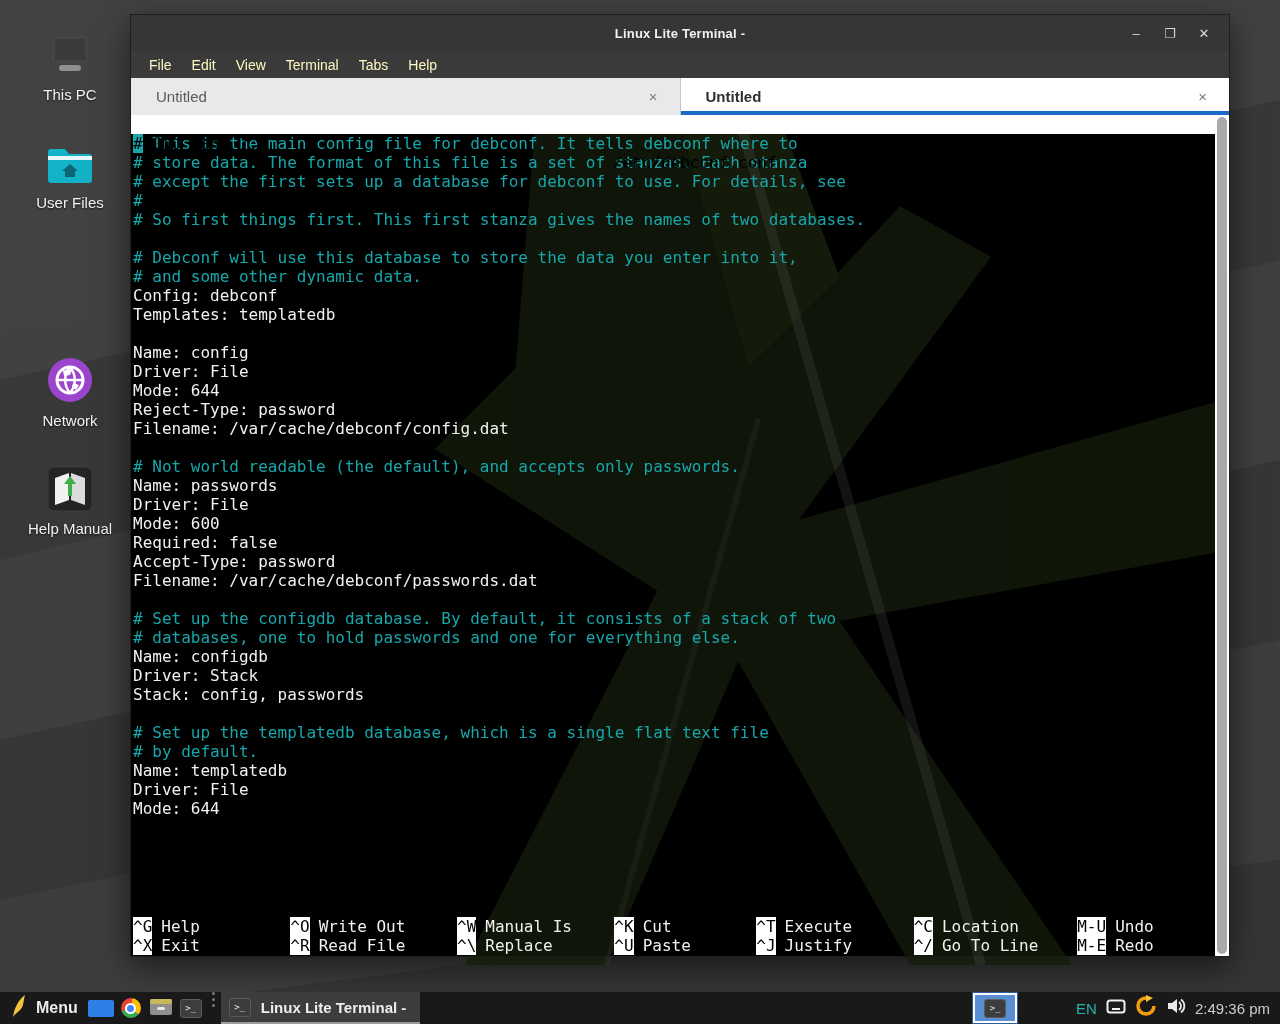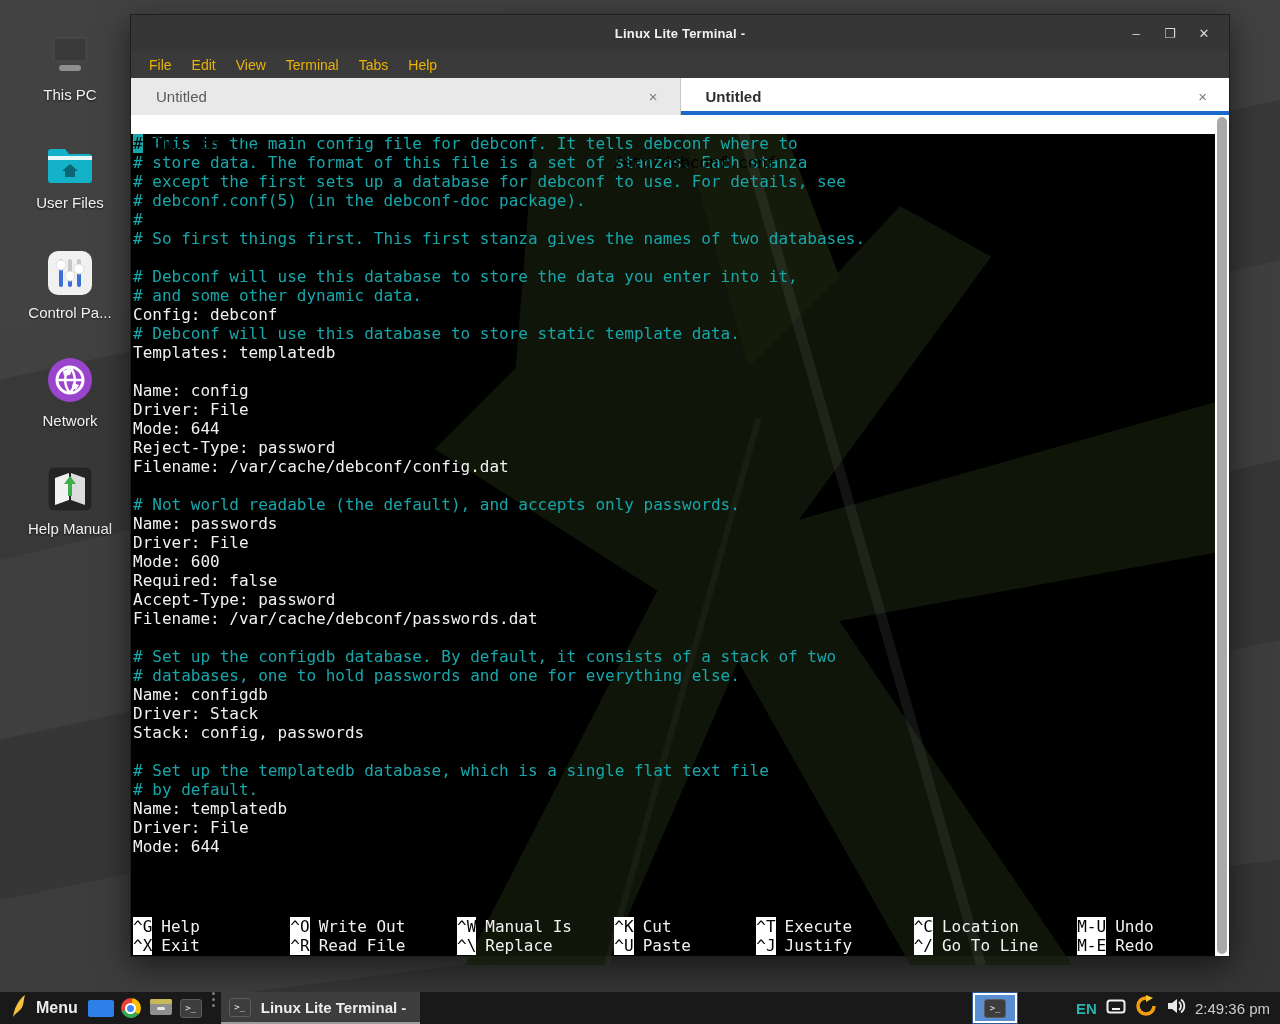--- a/index.html
+++ b/index.html
@@ -15,21 +15,21 @@
   .desktop-icon .label { color:#f2f2f2; font-size:15px; text-align:center; text-shadow:0 1px 2px rgba(0,0,0,.7); white-space:nowrap; }
 
   
   .window { position:absolute; left:130px; top:14px; width:1100px; height:943px; z-index:2; display:flex; flex-direction:column; border:1px solid #1e1e1e; box-shadow:0 10px 30px rgba(0,0,0,.55); }
   .titlebar { height:36px; background:#363636; position:relative; display:flex; align-items:center; flex:none; }
   .titlebar-title { position:absolute; left:0; right:0; text-align:center; color:#f1f1f1; font-size:13px; font-weight:bold; letter-spacing:.2px; }
   .win-controls { margin-left:auto; display:flex; gap:8px; padding-right:12px; z-index:1; }
   .win-btn { width:26px; height:22px; display:flex; align-items:center; justify-content:center; color:#d8d8d8; font-size:13px; }
 
   .menubar { height:27px; background:#3a3a3a; display:flex; align-items:center; padding-left:8px; flex:none; }
-  .menu-item { color:#eab308; font-size:14px; padding:3px 10px; }
+  .menu-item { color:#fef9c3; font-size:14px; padding:3px 10px; }
 
   .tabbar { height:37px; display:flex; flex:none; background:#a16207; }
   .tab { flex:1; display:flex; align-items:center; padding:0 16px 0 25px; font-size:15px; min-width:0; }
   .tab.inactive { background:#e9e9e9; color:#5a5a5a; border-right:1px solid #c6c6c6; }
   .tab.active { background:#ffffff; color:#2f2f2f; font-weight:bold; box-shadow:inset 0 -4px 0 #1b6ac9; }
   .tab-close { margin-left:auto; color:#7a7a7a; font-size:15px; font-weight:normal; padding:2px 6px; }
 
   
   .terminal { flex:1; background:#000; display:flex; position:relative; min-height:0; }
   .watermark { position:absolute; inset:0; z-index:0; }
@@ -60,21 +60,21 @@
   .chrome-icon { width:20px; height:20px; border-radius:50%; background:conic-gradient(from 130deg, #34a853 0 33.3%, #ea4335 0 66.6%, #fbbc05 0 100%); position:relative; }
   .chrome-icon::before { content:""; position:absolute; inset:4.5px; background:#fff; border-radius:50%; }
   .chrome-icon::after { content:""; position:absolute; inset:6.5px; background:#4285f4; border-radius:50%; }
   .term-mini { width:22px; height:19px; background:#3d3d3d; border:1px solid #5c5c5c; border-radius:3px; color:#e8e8e8; font-family:"DejaVu Sans Mono",monospace; font-size:9px; display:flex; align-items:center; justify-content:center; }
   .grip { display:flex; flex-direction:column; gap:3px; padding:0 6px; }
   .grip i { width:3px; height:3px; background:#7c7c7c; border-radius:50%; display:block; }
   .task-button { display:flex; align-items:center; gap:10px; background:#3d3d3d; border-bottom:2px solid #9c9c9c; height:100%; padding:0 14px 0 8px; max-width:260px; }
   .task-button-label { color:#ededed; font-size:15px; font-weight:bold; white-space:nowrap; }
   .tb-right { margin-left:auto; display:flex; align-items:center; gap:9px; height:100%; }
   .tray-focused { width:44px; height:30px; background:#5a8ed2; border:2px solid #ffffff; outline:1px solid #2c5d9e; display:flex; align-items:center; justify-content:center; margin-right:50px; }
-  .lang-badge { color:#27b2ac; font-size:15px; font-weight:bold; }
+  .lang-badge { color:#27b2ac; font-size:15px; font-weight:normal; }
   .clock { color:#cdcdcd; font-size:15px; padding-right:4px; }
 </style>
 </head>
 <body>
 
 <div class="screen">
 
   <svg class="wallpaper" viewBox="0 0 1280 1024" preserveAspectRatio="none">
     <rect width="1280" height="1024" fill="#3b3b3b"></rect>
     <polygon points="0,0 1280,0 1280,100 0,380" fill="#414141"></polygon>
@@ -101,37 +101,20 @@
     <span class="glyph">
       <svg width="50" height="42">
           <path d="M3,8 a3,3 0 0 1 3,-3 h14 l4,5 h20 a3,3 0 0 1 3,3 v23 a3,3 0 0 1 -3,3 h-38 a3,3 0 0 1 -3,-3 z" fill="#14b2c8"></path>
           <rect x="3" y="12" width="44" height="4" fill="#e8f7f9"></rect>
           <path d="M25,20 l-8,7 h3 v6 h10 v-6 h3 z" fill="#0b6572"></path>
         </svg>
     </span>
     <span class="label">User Files</span>
   </div>
 
-  <div class="desktop-icon" style="top:248px">
-    <span class="glyph">
-      <svg width="46" height="46">
-          <rect x="1" y="1" width="44" height="44" rx="10" fill="#f1f1f1"></rect>
-          <rect x="12" y="9" width="4" height="28" rx="2" fill="#c7c7c7"></rect>
-          <rect x="21" y="9" width="4" height="28" rx="2" fill="#c7c7c7"></rect>
-          <rect x="30" y="9" width="4" height="28" rx="2" fill="#c7c7c7"></rect>
-          <rect x="12" y="16" width="4" height="21" rx="2" fill="#3a6fd8"></rect>
-          <rect x="21" y="26" width="4" height="11" rx="2" fill="#3a6fd8"></rect>
-          <rect x="30" y="20" width="4" height="17" rx="2" fill="#3a6fd8"></rect>
-          <circle cx="14" cy="15" r="5" fill="#ffffff" stroke="#dcdcdc"></circle>
-          <circle cx="23" cy="26" r="5" fill="#ffffff" stroke="#dcdcdc"></circle>
-          <circle cx="32" cy="19" r="5" fill="#ffffff" stroke="#dcdcdc"></circle>
-        </svg>
-    </span>
-    <span class="label">Control Pa...</span>
-  </div>
 
   <div class="desktop-icon" style="top:356px">
     <span class="glyph">
       <svg width="48" height="48">
           <circle cx="24" cy="24" r="22" fill="#9b44cc"></circle>
           <circle cx="24" cy="24" r="13" fill="none" stroke="#ffffff" stroke-width="3"></circle>
           <path d="M11,24 h26 M24,11 a20,20 0 0 1 0,26 M24,11 a20,20 0 0 0 0,26" fill="none" stroke="#ffffff" stroke-width="2.5"></path>
           <path d="M17,15 q5,-3 9,-1 l-2,5 -6,1 z" fill="#ffffff"></path>
           <path d="M27,27 l6,2 -3,5 -4,-3 z" fill="#ffffff"></path>
         </svg>
@@ -194,28 +177,26 @@
 
       <div class="term-content">
         <div class="nano-header">
           <span class="nano-version">GNU nano 7.2</span>
           <span class="nano-filename">/etc/debconf.conf</span>
         </div>
         <div class="nano-body" id="nano-body">
             <div class="term-line comment"><span class="cursor">#</span> This is the main config file for debconf. It tells debconf where to</div>
             <div class="term-line comment"># store data. The format of this file is a set of stanzas. Each stanza</div>
             <div class="term-line comment"># except the first sets up a database for debconf to use. For details, see</div>
-            <div class="term-line comment"># debconf.conf(5) (in the debconf-doc package).</div>
             <div class="term-line comment">#</div>
             <div class="term-line comment"># So first things first. This first stanza gives the names of two databases.</div>
             <div class="term-line">&nbsp;</div>
             <div class="term-line comment"># Debconf will use this database to store the data you enter into it,</div>
             <div class="term-line comment"># and some other dynamic data.</div>
             <div class="term-line">Config: debconf</div>
-            <div class="term-line comment"># Debconf will use this database to store static template data.</div>
             <div class="term-line">Templates: templatedb</div>
             <div class="term-line">&nbsp;</div>
             <div class="term-line">Name: config</div>
             <div class="term-line">Driver: File</div>
             <div class="term-line">Mode: 644</div>
             <div class="term-line">Reject-Type: password</div>
             <div class="term-line">Filename: /var/cache/debconf/config.dat</div>
             <div class="term-line">&nbsp;</div>
             <div class="term-line comment"># Not world readable (the default), and accepts only passwords.</div>
             <div class="term-line">Name: passwords</div>

